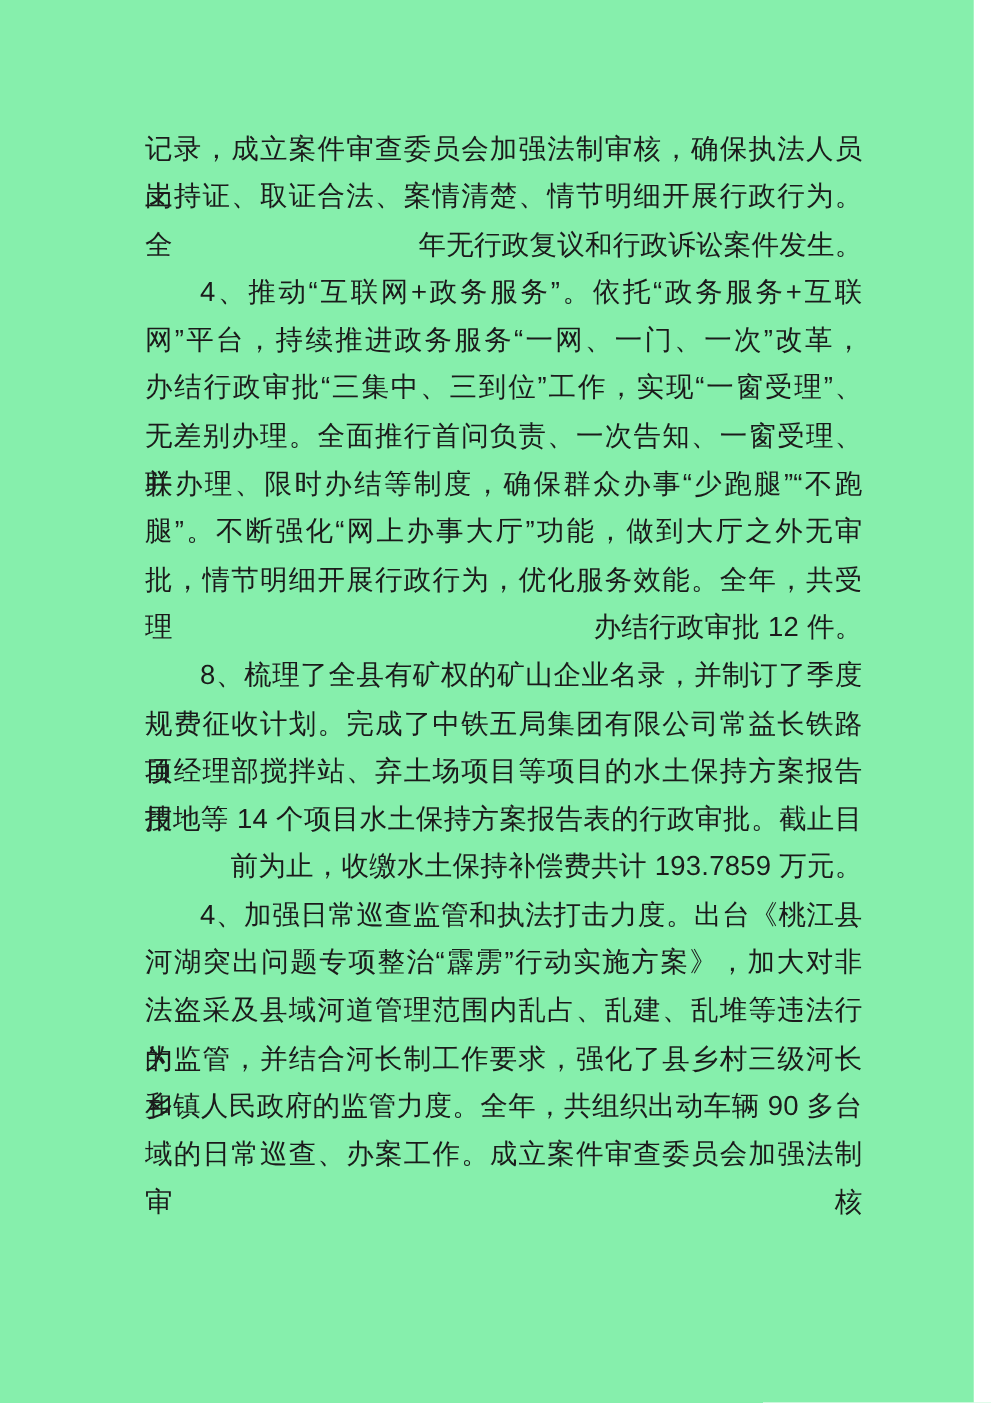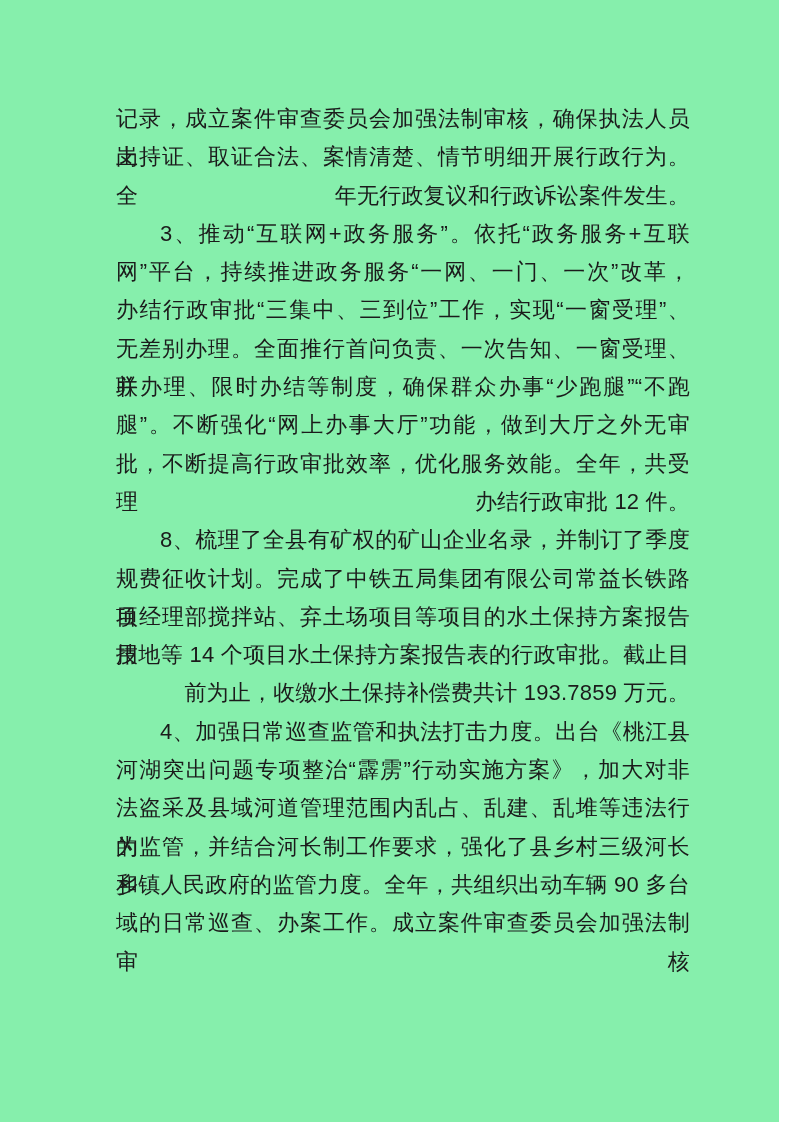--- a/index.html
+++ b/index.html
@@ -47,27 +47,27 @@
 <body>
 
 <div class="page">
   <div class="text-block" style="color: rgb(27, 27, 27);">
       <div class="para">
         <div class="line">记录，成立案件审查委员会加强法制审核，确保执法人员上</div>
         <div class="line">岗持证、取证合法、案情清楚、情节明细开展行政行为。全</div>
         <div class="line short">年无行政复议和行政诉讼案件发生。</div>
       </div>
       <div class="para">
-        <div class="line indent">3、推动“互联网+政务服务”。依托“政务服务+互联</div>
+        <div class="line indent">4、推动“互联网+政务服务”。依托“政务服务+互联</div>
         <div class="line">网”平台，持续推进政务服务“一网、一门、一次”改革，</div>
         <div class="line">办结行政审批“三集中、三到位”工作，实现“一窗受理”、</div>
         <div class="line">无差别办理。全面推行首问负责、一次告知、一窗受理、并</div>
         <div class="line">联办理、限时办结等制度，确保群众办事“少跑腿”“不跑</div>
         <div class="line">腿”。不断强化“网上办事大厅”功能，做到大厅之外无审</div>
-        <div class="line">批，不断提高行政审批效率，优化服务效能。全年，共受理</div>
+        <div class="line">批，情节明细开展行政行为，优化服务效能。全年，共受理</div>
         <div class="line short">办结行政审批 12 件。</div>
       </div>
       <div class="para">
         <div class="line indent">8、梳理了全县有矿权的矿山企业名录，并制订了季度</div>
         <div class="line">规费征收计划。完成了中铁五局集团有限公司常益长铁路项</div>
         <div class="line">目经理部搅拌站、弃土场项目等项目的水土保持方案报告技</div>
         <div class="line">用地等 14 个项目水土保持方案报告表的行政审批。截止目</div>
         <div class="line short">前为止，收缴水土保持补偿费共计 193.7859 万元。</div>
       </div>
       <div class="para">

